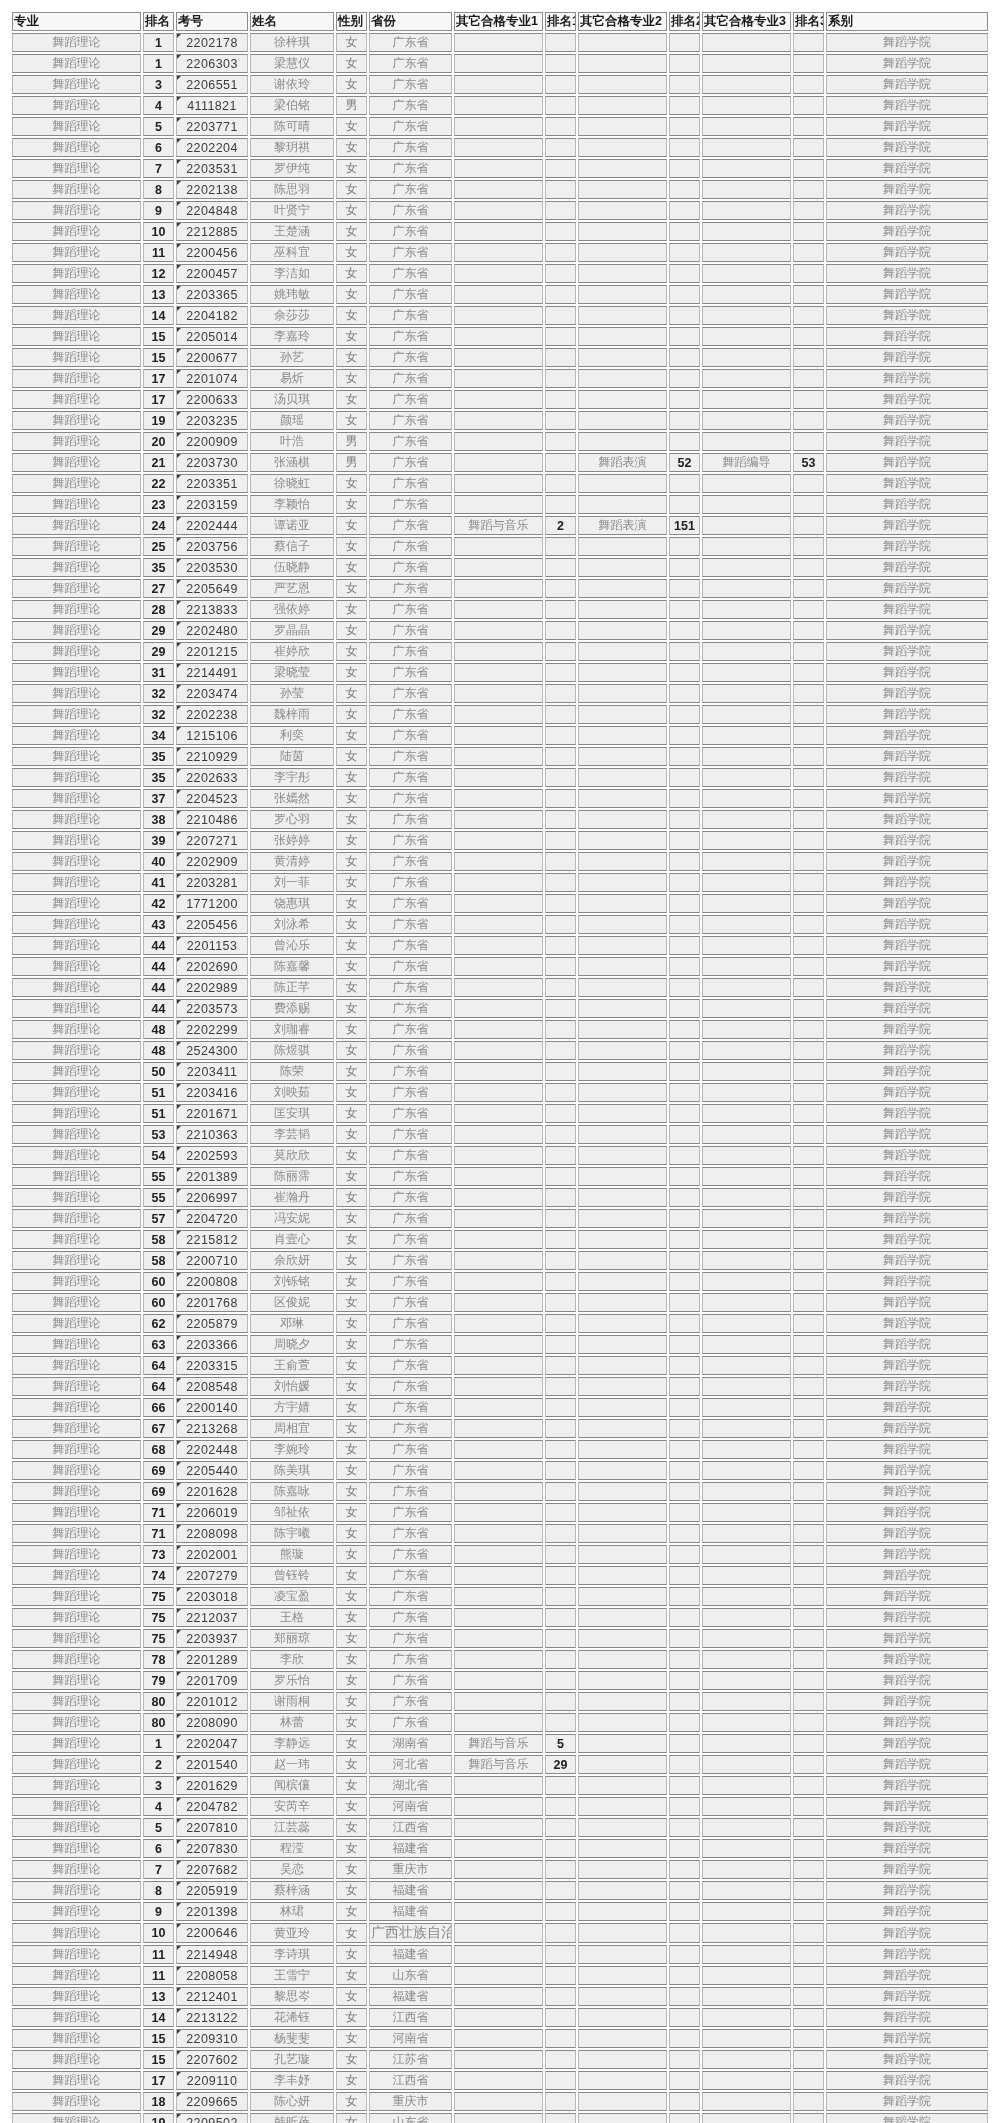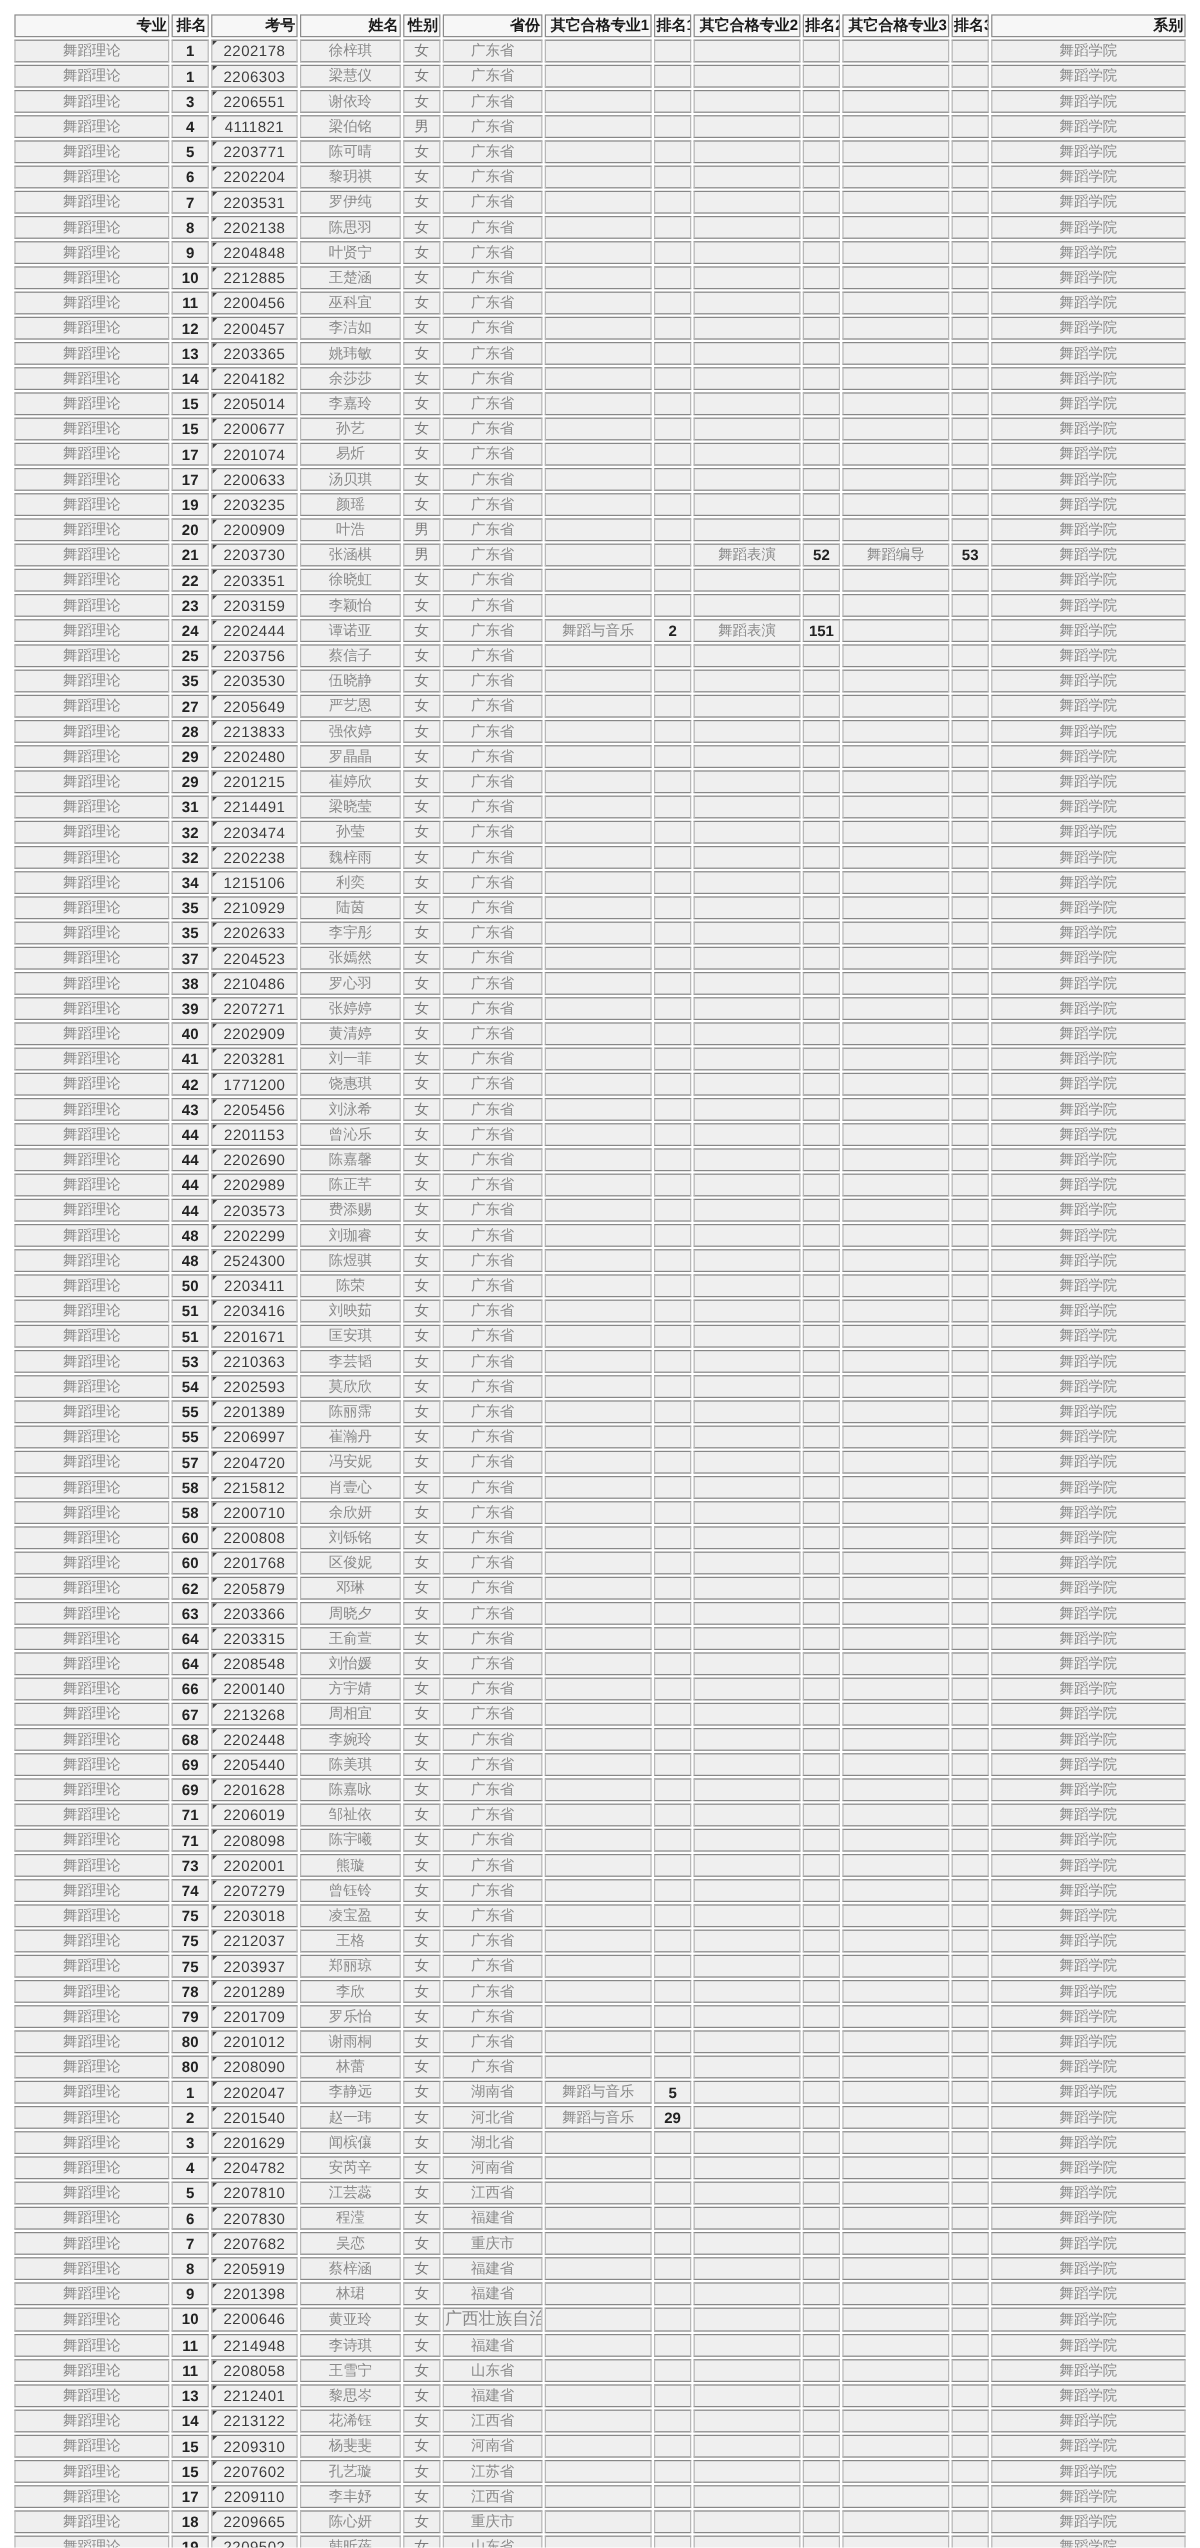--- a/index.html
+++ b/index.html
@@ -16,21 +16,21 @@
     width:980px;
   }
   th {
     background:#f7f7f7;
     border:1px solid #8c8c8c;
     font-weight:bold;
     font-size:12.5px;
     color:#1a1a1a;
     height:16px;
     padding:0 1px;
-    text-align:right;
+    text-align:left;
     white-space:nowrap;
     overflow:hidden;
   }
   td {
     background:#efefef;
     border:1px solid #b7b7b7;
     border-top-color:#878787;
     border-bottom-color:#878787;
     height:15.5px;
     font-size:12px;

